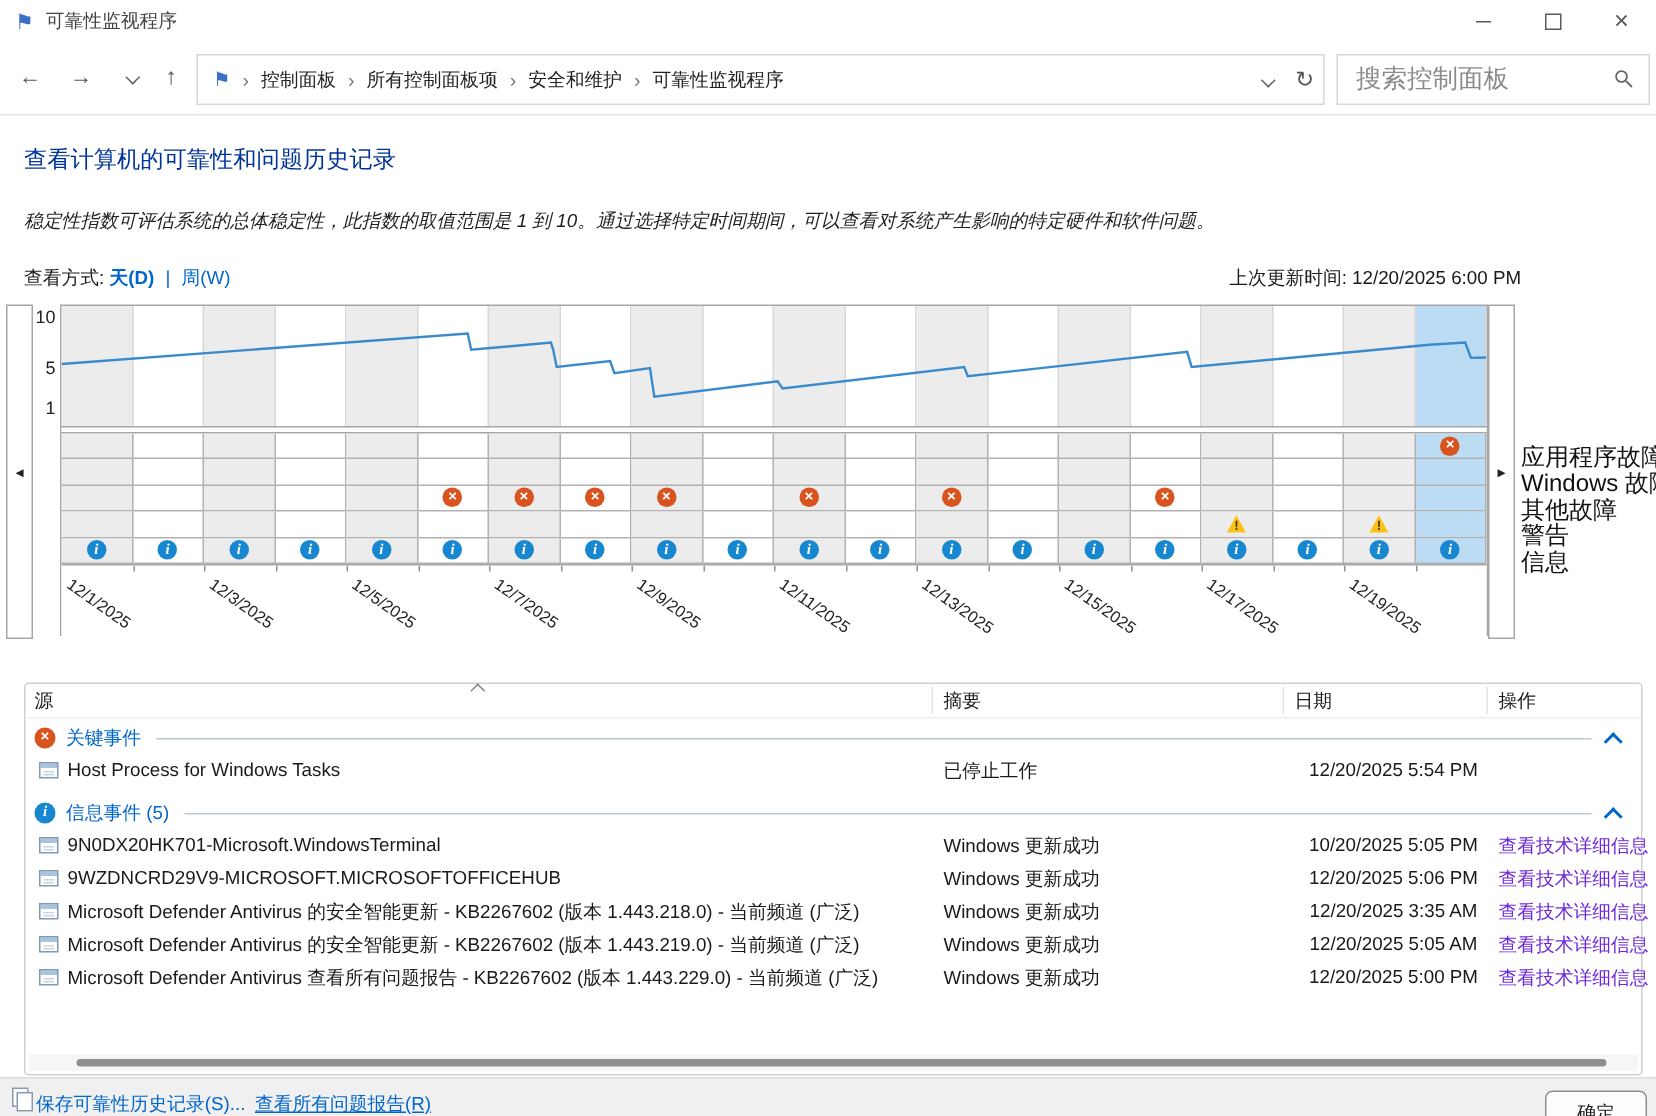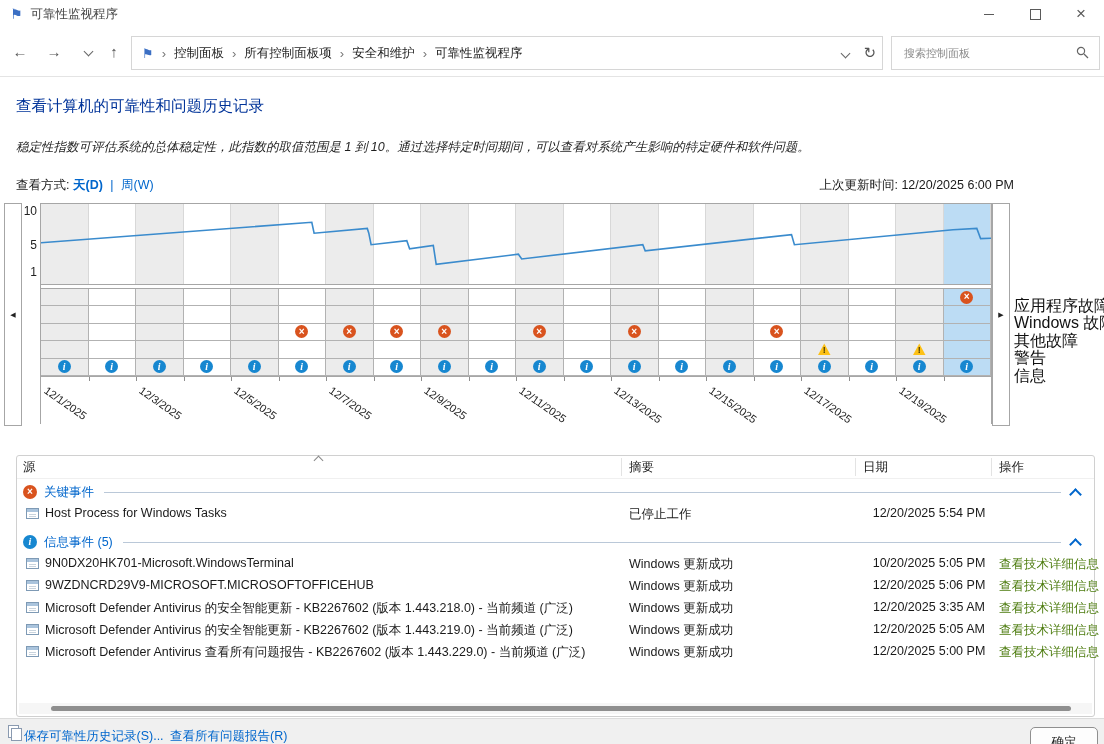--- a/index.html
+++ b/index.html
@@ -21,21 +21,21 @@
   .chev.down{transform:rotate(-45deg);}
   .addressbar{position:absolute;left:131px;top:8px;width:750px;height:32px;border:1px solid #d6d6d6;background:#fff;
     display:flex;align-items:center;font-size:12.5px;}
   .ab-flag{margin-left:10px;color:#3b6fc4;font-size:13px;}
   .bc-sep{color:#777;margin:0 8px;font-size:13px;}
   .bc-item{color:#222;white-space:nowrap;}
   .ab-right{position:absolute;right:6px;top:0;height:32px;display:flex;align-items:center;gap:14px;}
   .ab-refresh{color:#555;font-size:15px;}
   .searchbox{position:absolute;left:891px;top:8px;width:207px;height:32px;border:1px solid #d6d6d6;background:#fff;}
   .searchbox input{position:absolute;left:10px;top:1px;width:160px;height:28px;border:none;outline:none;
-    font-size:11px;color:#3b82f6;font-family:inherit;}
+    font-size:17px;color:#3b82f6;font-family:inherit;}
   .searchbox input::placeholder{color:#8a8a8a;}
   .search-icon{position:absolute;right:10px;top:9px;}
   
   .page-title{position:absolute;left:16px;top:96px;font-size:15.5px;font-weight:500;color:#003399;}
   .page-desc{position:absolute;left:16px;top:139px;font-size:12.5px;color:#1f1f1f;font-style:italic;}
   .viewrow{position:absolute;left:16px;top:177px;font-size:12.5px;}
   .view-link{color:#0066cc;}
   .view-link.bold{font-weight:bold;}
   .view-sep{color:#0066cc;margin:0 4px;}
   .last-update{position:absolute;right:90px;top:177px;font-size:12.5px;color:#1a1a1a;}
@@ -87,31 +87,31 @@
   .group-caret{width:7px;height:7px;border-left:2px solid #0066cc;border-bottom:2px solid #0066cc;
     transform:rotate(135deg);margin-right:14px;margin-top:4px;}
   .data-row{position:relative;height:22px;}
   .app-icon{position:absolute;left:9px;top:5px;width:13px;height:11px;border:1px solid #7e9ab5;box-sizing:border-box;
     background:linear-gradient(#aac4dd 0 3px,#fff 3px);}
   .app-icon::after{content:"";position:absolute;left:2px;right:2px;top:5px;height:1px;background:#c9d4de;
     box-shadow:0 2px 0 #c9d4de;}
   .c-src{position:absolute;left:28px;top:3px;width:570px;white-space:nowrap;overflow:hidden;text-overflow:ellipsis;}
   .c-sum{position:absolute;left:612px;top:3px;width:220px;white-space:nowrap;}
   .c-date{position:absolute;left:846px;top:3px;width:132px;white-space:nowrap;text-align:center;}
-  .c-act{position:absolute;left:982px;top:3px;color:#4d7c0f;white-space:nowrap;}
+  .c-act{position:absolute;left:982px;top:3px;color:#6d28d9;white-space:nowrap;}
   .row-gap{height:6px;}
   .hscroll{position:absolute;left:2px;right:2px;bottom:2px;height:11px;background:#f6f6f6;}
   .hscroll .thumb{position:absolute;left:32px;width:1020px;top:3px;height:5px;background:#8f8f8f;border-radius:3px;}
   
   .footer{position:absolute;left:0;top:718px;width:1104px;height:26px;background:#f0f0f0;border-top:1px solid #dcdcdc;}
   .copy-icon{position:absolute;left:8px;top:6px;width:9px;height:11px;border:1px solid #8a9ab0;background:#fff;}
   .copy-icon::before{content:"";position:absolute;left:2px;top:2px;width:9px;height:11px;border:1px solid #8a9ab0;background:#fff;}
   .foot-link{position:absolute;top:9px;font-size:12.5px;color:#0066cc;}
   .foot-link.save{left:24px;}
-  .foot-link.reports{left:170px;}
+  .foot-link.reports{left:170px;text-decoration:underline;}
   .ok-button{position:absolute;left:1030px;top:727px;width:66px;height:30px;border:1px solid #8f8f8f;border-radius:5px;
     background:#fdfdfd;font-size:12.5px;color:#1a1a1a;text-align:center;line-height:28px;}
 </style>
 </head>
 <body>
 
 <div class="window">
 
   <div class="titlebar">
     <span class="tb-flag">⚑</span>

